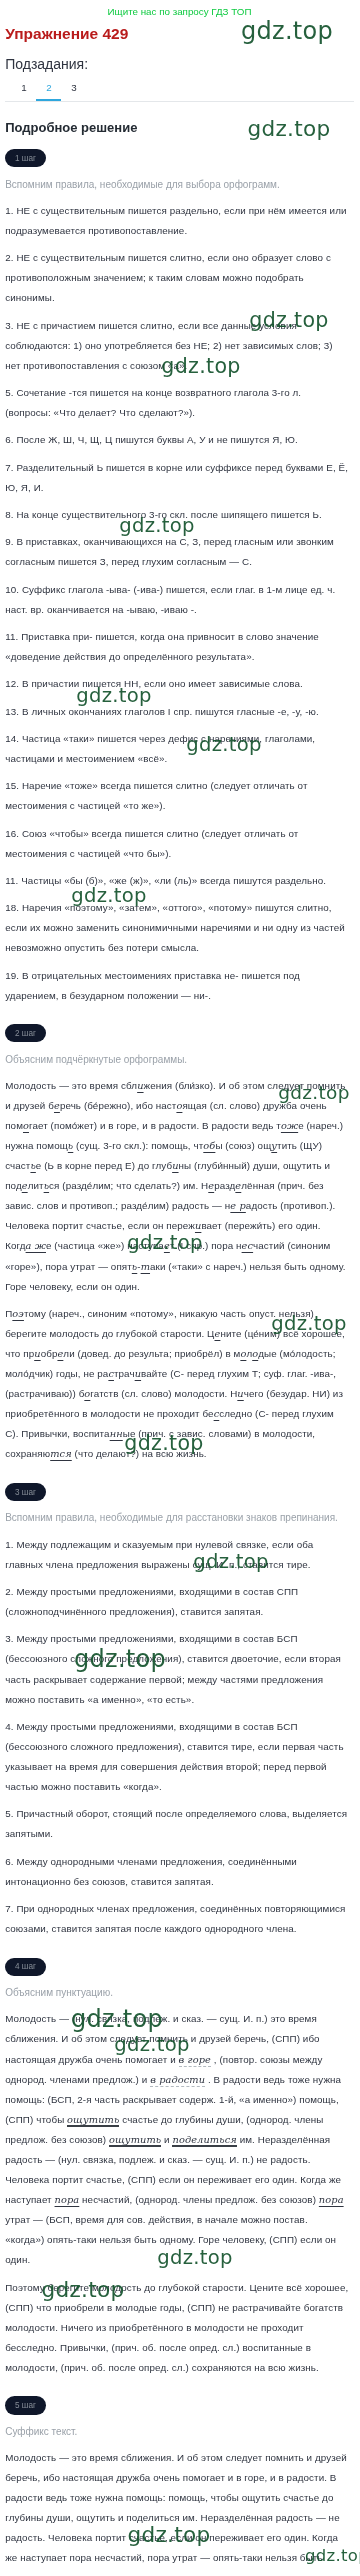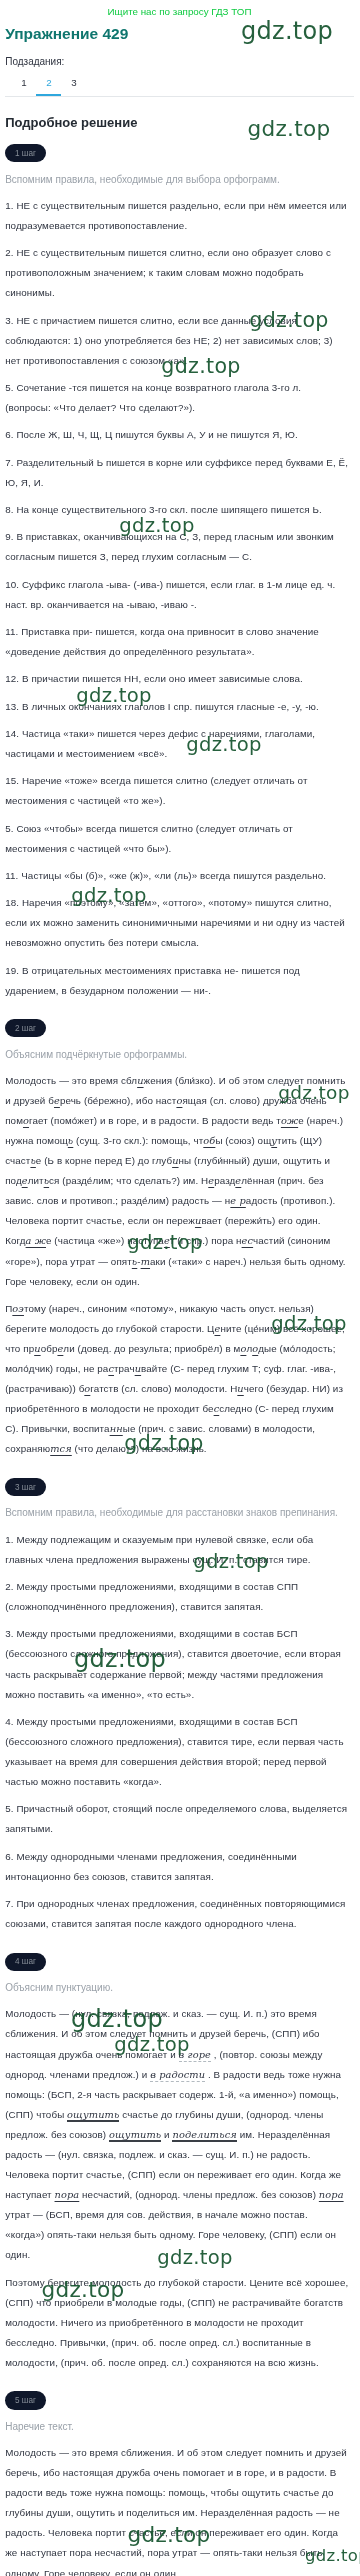--- a/index.html
+++ b/index.html
@@ -1,20 +1,20 @@
 <!DOCTYPE html>
 <html lang="ru" style="font-size:8.2px"><head>
 <meta charset="utf-8">
 <style>
   html,body{margin:0;padding:0;background:#fff;}
   body{width:361px;font-family:"Liberation Sans",sans-serif;color:#2f3440;position:relative;}
   .page{position:relative;padding:3.1px 7.2px 0 5.2px;min-height:3266px;}
   .top-link{display:block;text-align:center;color:#0fca41;font-size:9.8px;margin:3.1px 0 8.2px;text-decoration:none;cursor:pointer;}
-  h1{font-size:15.5px;margin:6.2px 0 12.4px;color:#0f766e;font-weight:bold;}
-  .subtasks-label{font-size:10px;margin:2.1px 0 5.2px;color:#2f3440;}
+  h1{font-size:15.5px;margin:6.2px 0 12.4px;color:#b91c1c;font-weight:bold;}
+  .subtasks-label{font-size:14px;margin:2.1px 0 5.2px;color:#2f3440;}
   .tabs{display:flex;border-bottom:0.5px solid #e4e7ea;padding-left:6.2px;}
   .tab{width:25px;text-align:center;font-size:9.8px;color:#2f3440;padding:5.2px 0 6.2px;cursor:pointer;border-bottom:2.1px solid transparent;}
   .tab.active{color:#2fa7dd;border-bottom-color:#2fa7dd;}
   h2{font-size:13px;margin:17.5px 0 3.1px;color:#242b33;font-weight:bold;}
   .pill{display:inline-block;background:#0f172a;color:#878e98;font-size:8.2px;padding:4.6px 9.8px;border-radius:11.3px;margin:11.3px 0 4.1px;}
   .intro{color:#9aa1a9;font-size:10px;margin:5.2px 0 8.2px;line-height:1.6;}
   p.body{font-size:9.8px;line-height:2.05;margin:0 0 7.2px;max-width:344px;letter-spacing:0.1px;}
   u, em.an, em.dbl, em.dash{font-family:"DejaVu Serif",serif;font-style:italic;}
   u{text-decoration:underline;text-decoration-thickness:0.5px;text-underline-offset:2.6px;}
   em.dbl{border-bottom:2.1px double #3a3f46;}
@@ -45,21 +45,21 @@
         <p class="body">6. После Ж, Ш, Ч, Щ, Ц пишутся буквы А, У и не пишутся Я, Ю.</p>
         <p class="body">7. Разделительный Ь пишется в корне или суффиксе перед буквами Е, Ё, Ю, Я, И.</p>
         <p class="body">8. На конце существительного 3-го скл. после шипящего пишется Ь.</p>
         <p class="body">9. В приставках, оканчивающихся на С, З, перед гласным или звонким согласным пишется З, перед глухим согласным — С.</p>
         <p class="body">10. Суффикс глагола -ыва- (-ива-) пишется, если глаг. в 1-м лице ед. ч. наст. вр. оканчивается на -ываю, -иваю -.</p>
         <p class="body">11. Приставка при- пишется, когда она привносит в слово значение «доведение действия до определённого результата».</p>
         <p class="body">12. В причастии пишется НН, если оно имеет зависимые слова.</p>
         <p class="body">13. В личных окончаниях глаголов I спр. пишутся гласные -е, -у, -ю.</p>
         <p class="body">14. Частица «таки» пишется через дефис с наречиями, глаголами, частицами и местоимением «всё».</p>
         <p class="body">15. Наречие «тоже» всегда пишется слитно (следует отличать от местоимения с частицей «то же»).</p>
-        <p class="body">5. Союз «чтобы» всегда пишется слитно (следует отличать от местоимения с частицей «что бы»).</p>
+        <p class="body">16. Союз «чтобы» всегда пишется слитно (следует отличать от местоимения с частицей «что бы»).</p>
         <p class="body">11. Частицы «бы (б)», «же (ж)», «ли (ль)» всегда пишутся раздельно.</p>
         <p class="body">18. Наречия «поэтому», «затем», «оттого», «потому» пишутся слитно, если их можно заменить синонимичными наречиями и ни одну из частей невозможно опустить без потери смысла.</p>
         <p class="body">19. В отрицательных местоимениях приставка не- пишется под ударением, в безударном положении — ни-.</p>
       </section>
       <section class="step">
         <div><span class="pill">2 шаг</span></div>
         <p class="intro">Объясним подчёркнутые орфограммы.</p>
         <p class="body">Молодость — это время сбл<u>и</u>жения (бли́зко). И об этом следует помнить и друзей б<u>е</u>речь (бе́режно), ибо наст<u>о</u>ящая (сл. слово) дружба очень пом<u>о</u>гает (помо́жет) и в горе, и в радости. В радости ведь т<u>ож</u>е (нареч.) нужна помощ<u>ь</u> (сущ. 3-го скл.): помощь, чт<u>об</u>ы (союз) ощ<u>у</u>тить (ЩУ) счаст<u>ь</u>е (Ь в корне перед Е) до глуб<u>и</u>ны (глуби́нный) души, ощутить и под<u>е</u>лит<u>ь</u>ся (разде́лим; что сделать?) им. Н<u>е</u>разд<u>е</u>лённая (прич. без завис. слов и противоп.; разде́лим) радость — н<u>е р</u>адость (противоп.). Человека портит счастье, если он переж<u>и</u>вает (пережи́ть) его один. Когд<u>а ж</u>е (частица «же») наступа<u>е</u>т (I спр.) пора н<u>ес</u>частий (синоним «горе»), пора утрат — опят<u>ь</u>-<u>т</u>аки («таки» с нареч.) нельзя быть одному. Горе человеку, если он один.</p>
         <p class="body">П<u>оэ</u>тому (нареч., синоним «потому», никакую часть опуст. нельзя) берегите молодость до глубокой старости. Ц<u>е</u>ните (це́ним) всё хорошее, что пр<u>и</u>обр<u>е</u>ли (довед. до результа; приобрёл) в м<u>о</u>л<u>о</u>дые (мо́лодость; моло́дчик) годы, не ра<u>с</u>трач<u>и</u>вайте (С- перед глухим Т; суф. глаг. -ива-, (растрачиваю)) б<u>о</u>гатств (сл. слово) молодости. Н<u>и</u>чего (безудар. НИ) из приобретённого в молодости не проходит бе<u>с</u>следно (С- перед глухим С). Привычки, воспита<u>нн</u>ые (прич. с завис. словами) в молодости, сохраняю<u>тся</u> (что делают?) на всю жизнь.</p>
       </section>
@@ -75,21 +75,21 @@
         <p class="body">7. При однородных членах предложения, соединённых повторяющимися союзами, ставится запятая после каждого однородного члена.</p>
       </section>
       <section class="step">
         <div><span class="pill">4 шаг</span></div>
         <p class="intro">Объясним пунктуацию.</p>
         <p class="body">Молодость — (нул. связка, подлеж. и сказ. — сущ. И. п.) это время сближения. И об этом следует помнить и друзей беречь, (СПП) ибо настоящая дружба очень помогает и <em class="dash">в горе</em> , (повтор. союзы между однород. членами предлож.) и <em class="dash">в радости</em> . В радости ведь тоже нужна помощь: (БСП, 2-я часть раскрывает содерж. 1-й, «а именно») помощь, (СПП) чтобы <em class="dbl">ощутить</em> счастье до глубины души, (однород. члены предлож. без союзов) <em class="dbl">ощутить</em> и <em class="dbl">поделиться</em> им. Неразделённая радость — (нул. связка, подлеж. и сказ. — сущ. И. п.) не радость. Человека портит счастье, (СПП) если он переживает его один. Когда же наступает <u>пора</u> несчастий, (однород. члены предлож. без союзов) <u>пора</u> утрат — (БСП, время для сов. действия, в начале можно постав. «когда») опять-таки нельзя быть одному. Горе человеку, (СПП) если он один.</p>
         <p class="body">Поэтому берегите молодость до глубокой старости. Цените всё хорошее, (СПП) что приобрели в молодые годы, (СПП) не растрачивайте богатств молодости. Ничего из приобретённого в молодости не проходит бесследно. Привычки, (прич. об. после опред. сл.) воспитанные в молодости, (прич. об. после опред. сл.) сохраняются на всю жизнь.</p>
       </section>
       <section class="step">
         <div><span class="pill">5 шаг</span></div>
-        <p class="intro">Наречие текст.</p>
+        <p class="intro">Суффикс текст.</p>
         <p class="body">Молодость — это время сближения. И об этом следует помнить и друзей беречь, ибо настоящая дружба очень помогает и в горе, и в радости. В радости ведь тоже нужна помощь: помощь, чтобы ощутить счастье до глубины души, ощутить и поделиться им. Неразделённая радость — не радость. Человека портит счастье, если он переживает его один. Когда же наступает пора несчастий, пора утрат — опять-таки нельзя быть одному. Горе человеку, если он один.</p>
       </section>
     </div>
 
 <span class="wm" style="left: 287px; top: 16.5px; font-size: 24px;">gdz.top</span>
     <span class="wm" style="left: 289px; top: 116px; font-size: 21.6px;">gdz.top</span>
     <span class="wm" style="left: 289px; top: 308px; font-size: 20.6px;">gdz.top</span>
     <span class="wm" style="left: 201px; top: 354px; font-size: 20.6px;">gdz.top</span>
     <span class="wm" style="left: 157px; top: 514px; font-size: 19.6px;">gdz.top</span>
     <span class="wm" style="left: 114px; top: 684px; font-size: 19.6px;">gdz.top</span>

